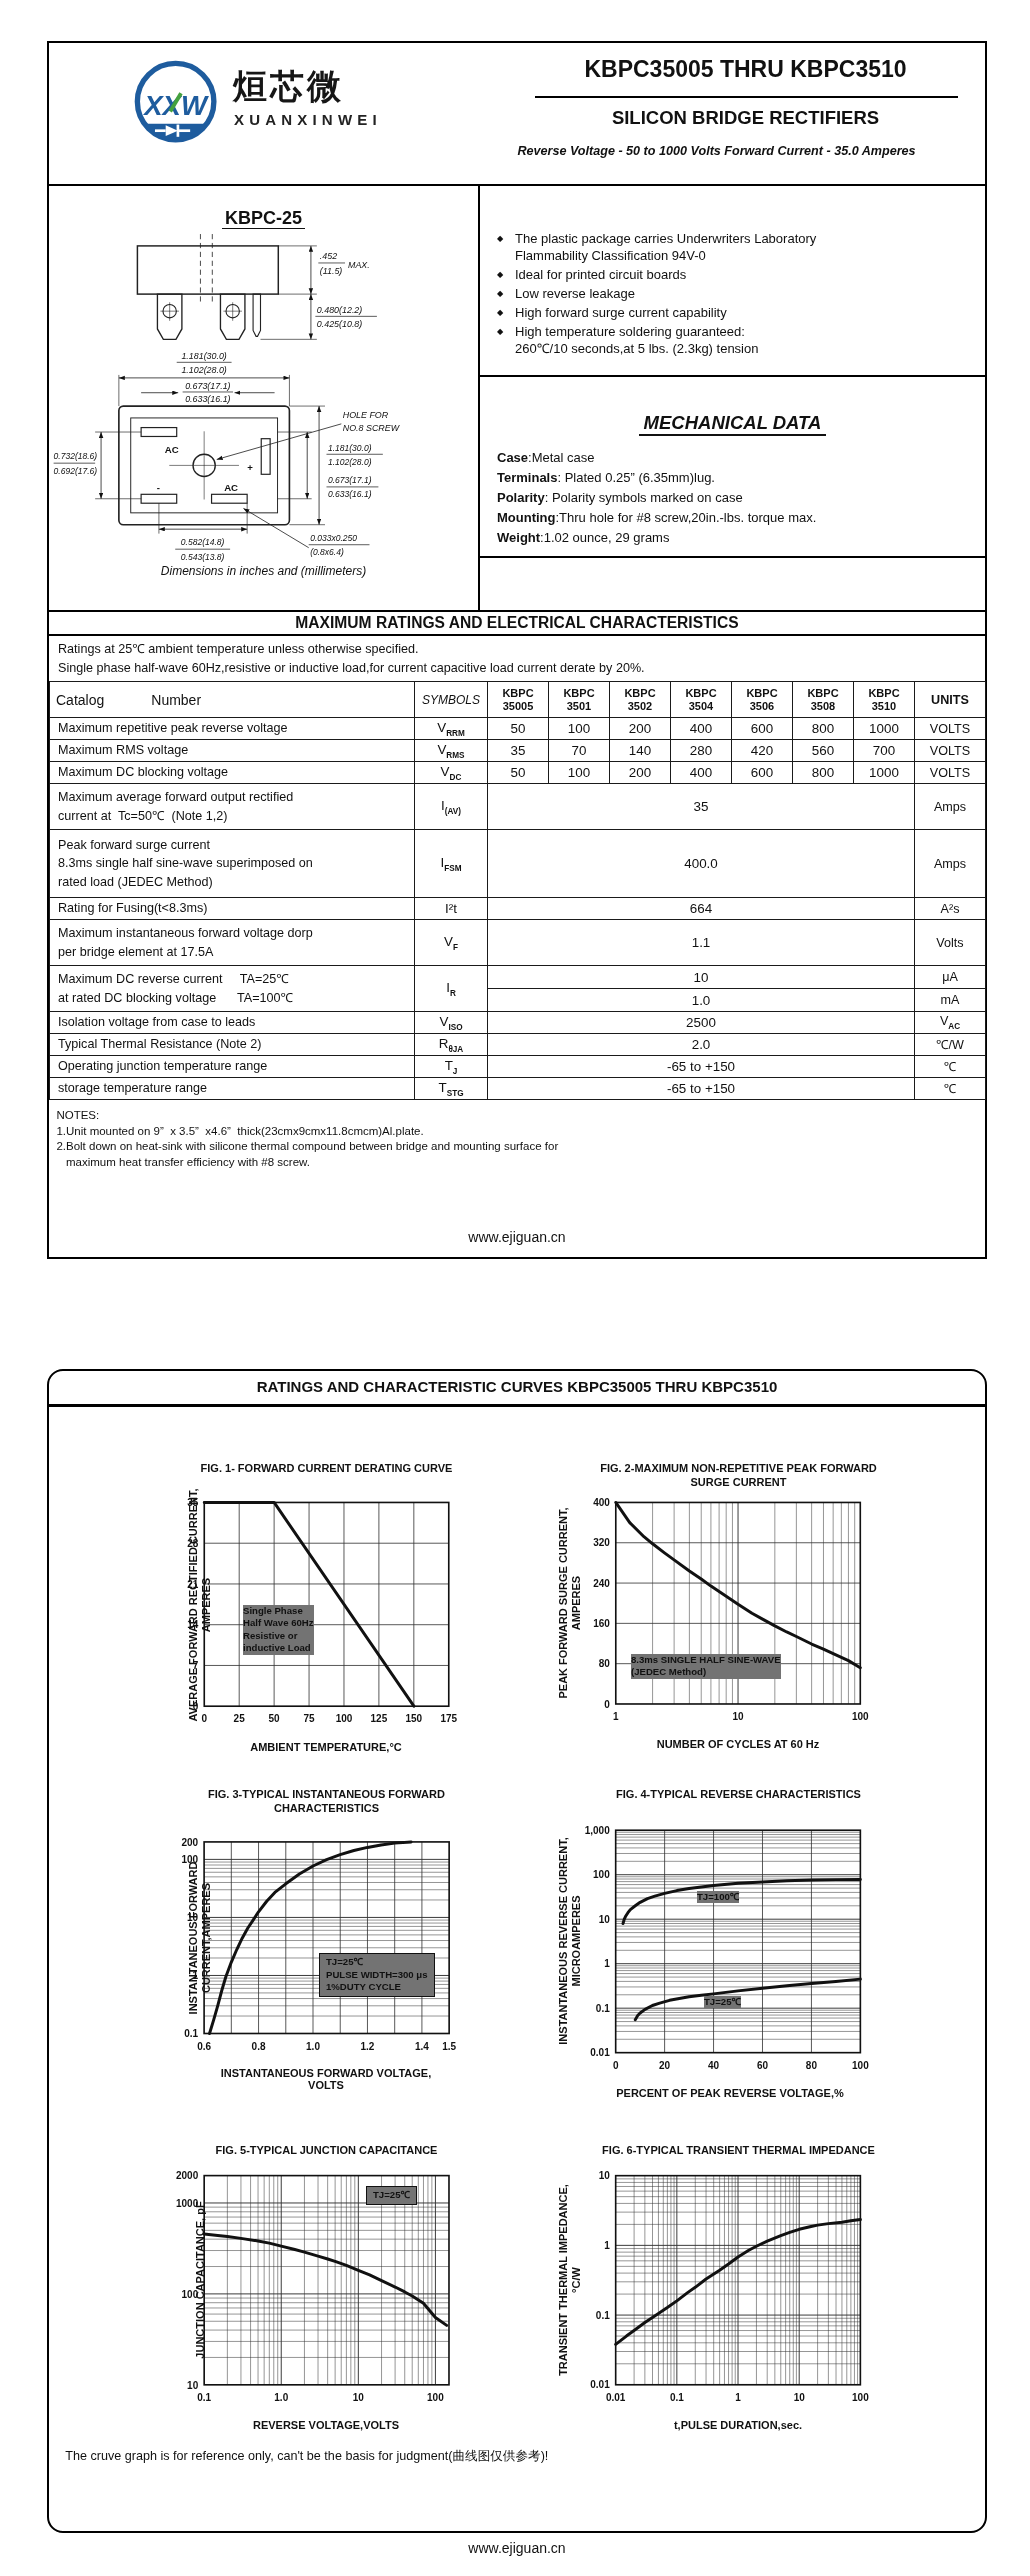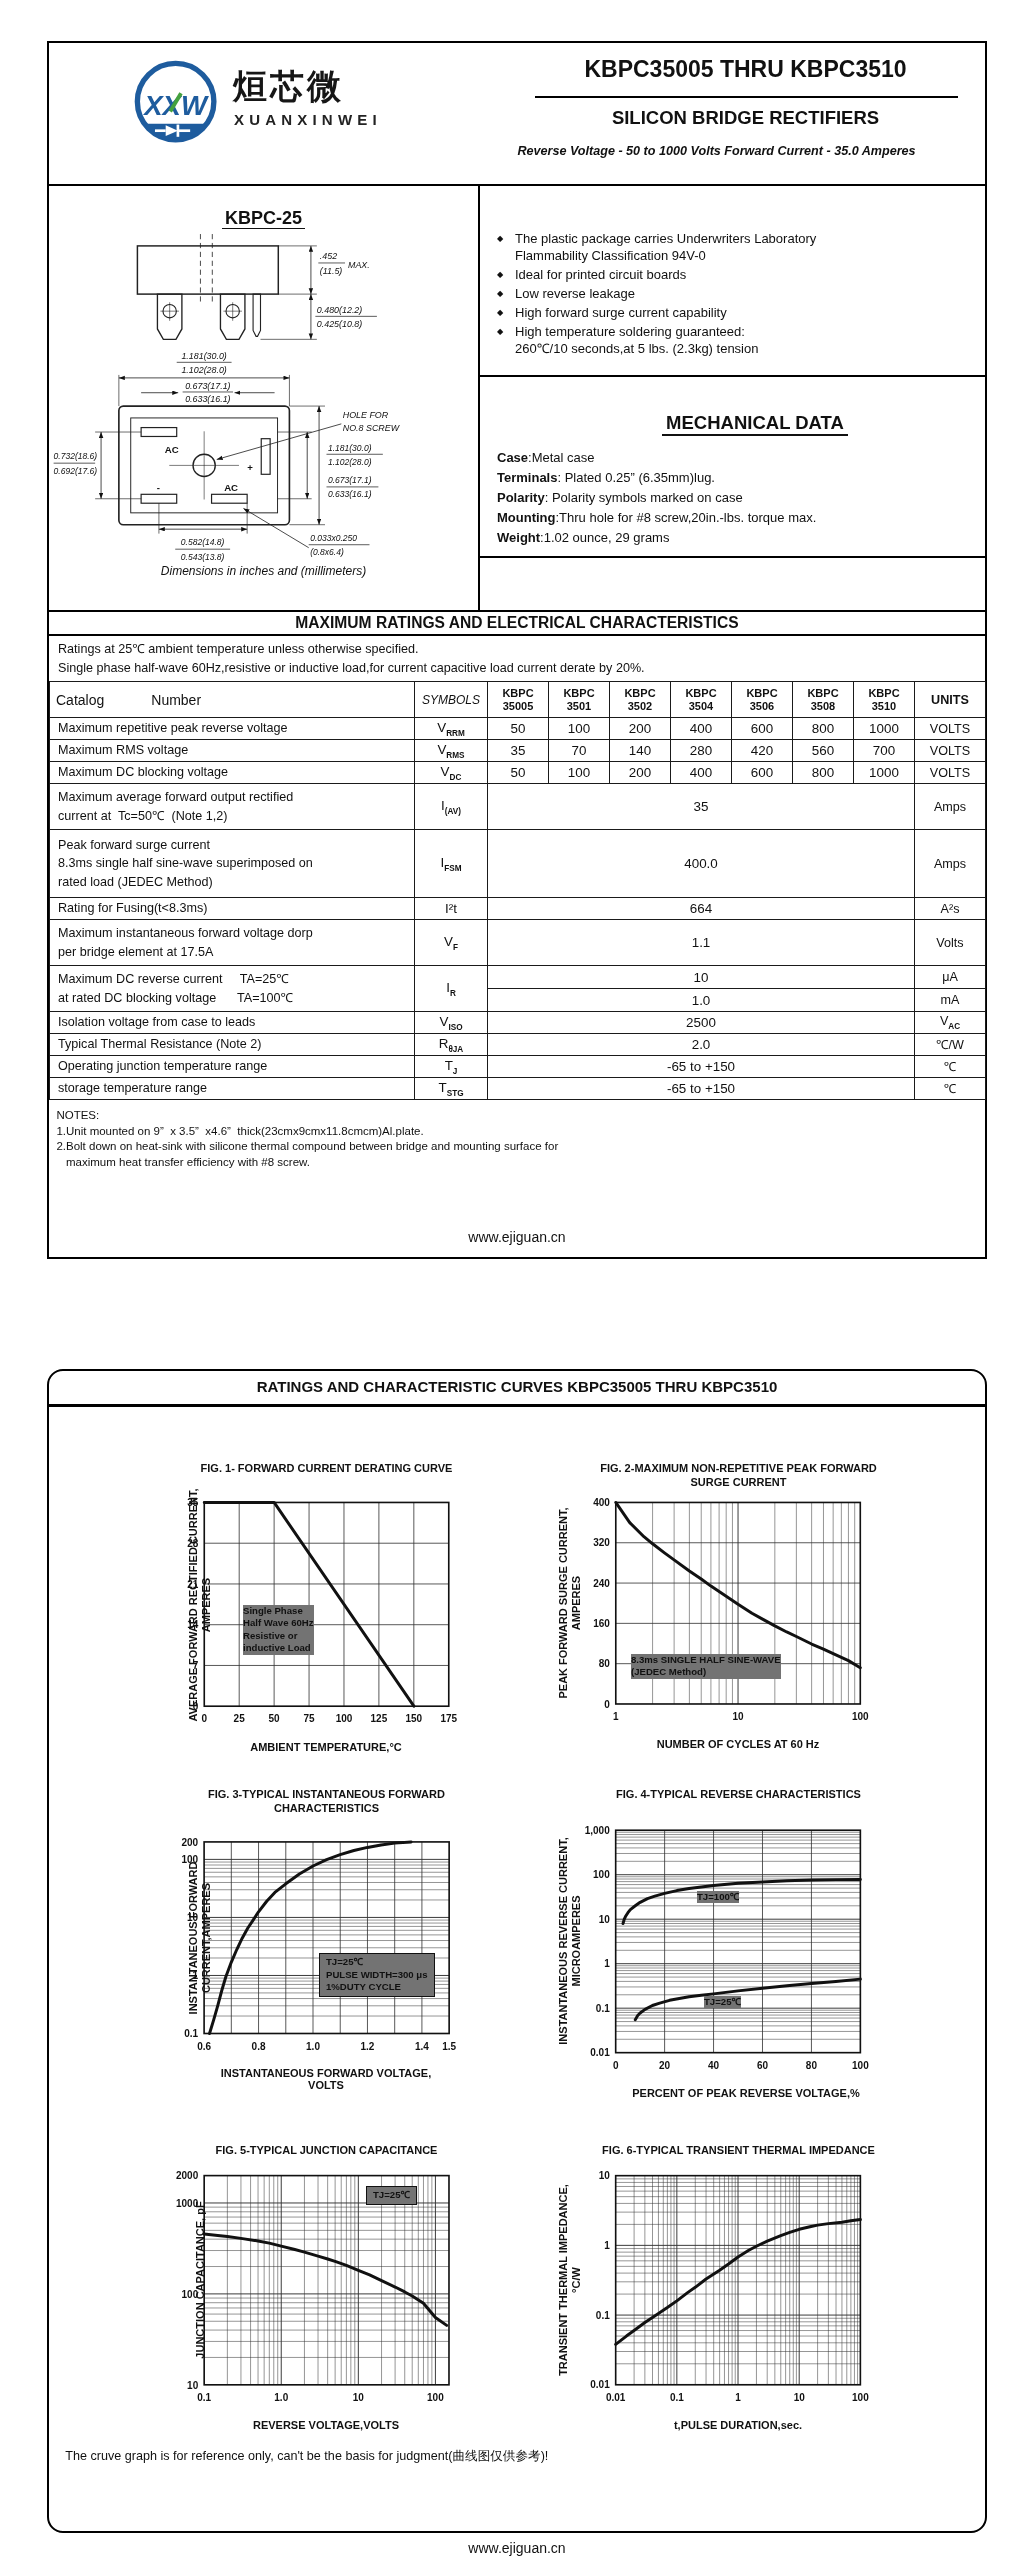--- a/index.html
+++ b/index.html
@@ -206,21 +206,21 @@
         <span class="blt">◆</span>
         <span style="white-space: pre-line;">High forward surge current capability</span>
       </li>
       <li>
         <span class="blt">◆</span>
         <span style="white-space: pre-line;">High temperature soldering guaranteed:
 260℃/10 seconds,at 5 lbs. (2.3kg) tension</span>
       </li>
     </ul>
 
-  <div class="abs ctr sec-title" style="left:431px;top:369px;width:550px;"><span>MECHANICAL DATA</span></div>
+  <div class="abs ctr sec-title" style="left:431px;top:369px;width:505px;font-style:italic;"><span>MECHANICAL DATA</span></div>
   <div class="abs" style="left:448px;top:405px;width:482px;">
       <div class="mech-line"><b>Case</b><span>:Metal case</span></div>
       <div class="mech-line"><b>Terminals</b><span>: Plated 0.25”  (6.35mm)lug.</span></div>
       <div class="mech-line"><b>Polarity</b><span>: Polarity symbols marked on case</span></div>
       <div class="mech-line"><b>Mounting</b><span>:Thru hole for #8 screw,20in.-lbs. torque max.</span></div>
       <div class="mech-line"><b>Weight</b><span>:1.02 ounce, 29 grams</span></div>
     </div>
 
   <div class="hline" style="left:0;top:567px;width:936px;height:1.9px;"></div>
   <div class="abs ctr banner" style="left:0;top:571px;width:936px;">MAXIMUM RATINGS AND ELECTRICAL CHARACTERISTICS</div>
@@ -511,21 +511,21 @@
           <path d="M197.3,336.0 L202.8,318.0 L208.3,298.7 L213.8,278.1 L219.3,259.6 L226.7,239.8 L234.0,222.9 L241.3,207.6 L248.7,194.3 L256.0,183.3 L263.3,172.1 L274.3,157.9 L285.3,146.0 L300.0,134.4 L318.3,121.2 L336.7,110.4 L355.0,101.9 L373.3,95.1 L391.7,89.6 L410.0,85.4 L428.3,82.1 L446.7,79.6 L468.7,78.0" fill="none" stroke="#111" stroke-width="4" stroke-linejoin="round" stroke-linecap="round"></path>
         </svg>
         <div class="ann box" style="left: 256px; top: 169px;">TJ=25℃
 PULSE WIDTH=300 μs
 1%DUTY CYCLE</div>
       </div>
       <div class="figwrap" style="left: 474px; top: 413px; width: 456px; height: 349px;">
         <div class="fig-title" style="left: 30px; top: 3px; width: 371px;">FIG. 4-TYPICAL REVERSE CHARACTERISTICS</div>
         <div class="fig-ylabel" style="left: 47px; top: 157px; width: 267px; margin-left: 0px;">INSTANTANEOUS REVERSE CURRENT,
 MICROAMPERES</div>
-        <div class="fig-xlabel" style="left: 223px; top: 303px; width: 312px;">PERCENT OF PEAK REVERSE VOLTAGE,%</div>
+        <div class="fig-xlabel" style="left: 207px; top: 303px; width: 312px;">PERCENT OF PEAK REVERSE VOLTAGE,%</div>
         <svg width="456" height="349" viewBox="0 0 615 470" style="position: absolute; left: 0px; top: 0px;">
           <line x1="191" y1="62" x2="191" y2="362" stroke="#333" stroke-width="1.1"></line>
           <line x1="257" y1="62" x2="257" y2="362" stroke="#333" stroke-width="1.1"></line>
           <line x1="323" y1="62" x2="323" y2="362" stroke="#333" stroke-width="1.1"></line>
           <line x1="389" y1="62" x2="389" y2="362" stroke="#333" stroke-width="1.1"></line>
           <line x1="125" y1="343.9382002601611" x2="455" y2="343.9382002601611" stroke="#333" stroke-width="0.7"></line>
           <line x1="125" y1="333.37272471682024" x2="455" y2="333.37272471682024" stroke="#333" stroke-width="0.7"></line>
           <line x1="125" y1="325.87640052032225" x2="455" y2="325.87640052032225" stroke="#333" stroke-width="0.7"></line>
           <line x1="125" y1="320.0617997398389" x2="455" y2="320.0617997398389" stroke="#333" stroke-width="0.7"></line>
           <line x1="125" y1="315.31092497698137" x2="455" y2="315.31092497698137" stroke="#333" stroke-width="0.7"></line>

